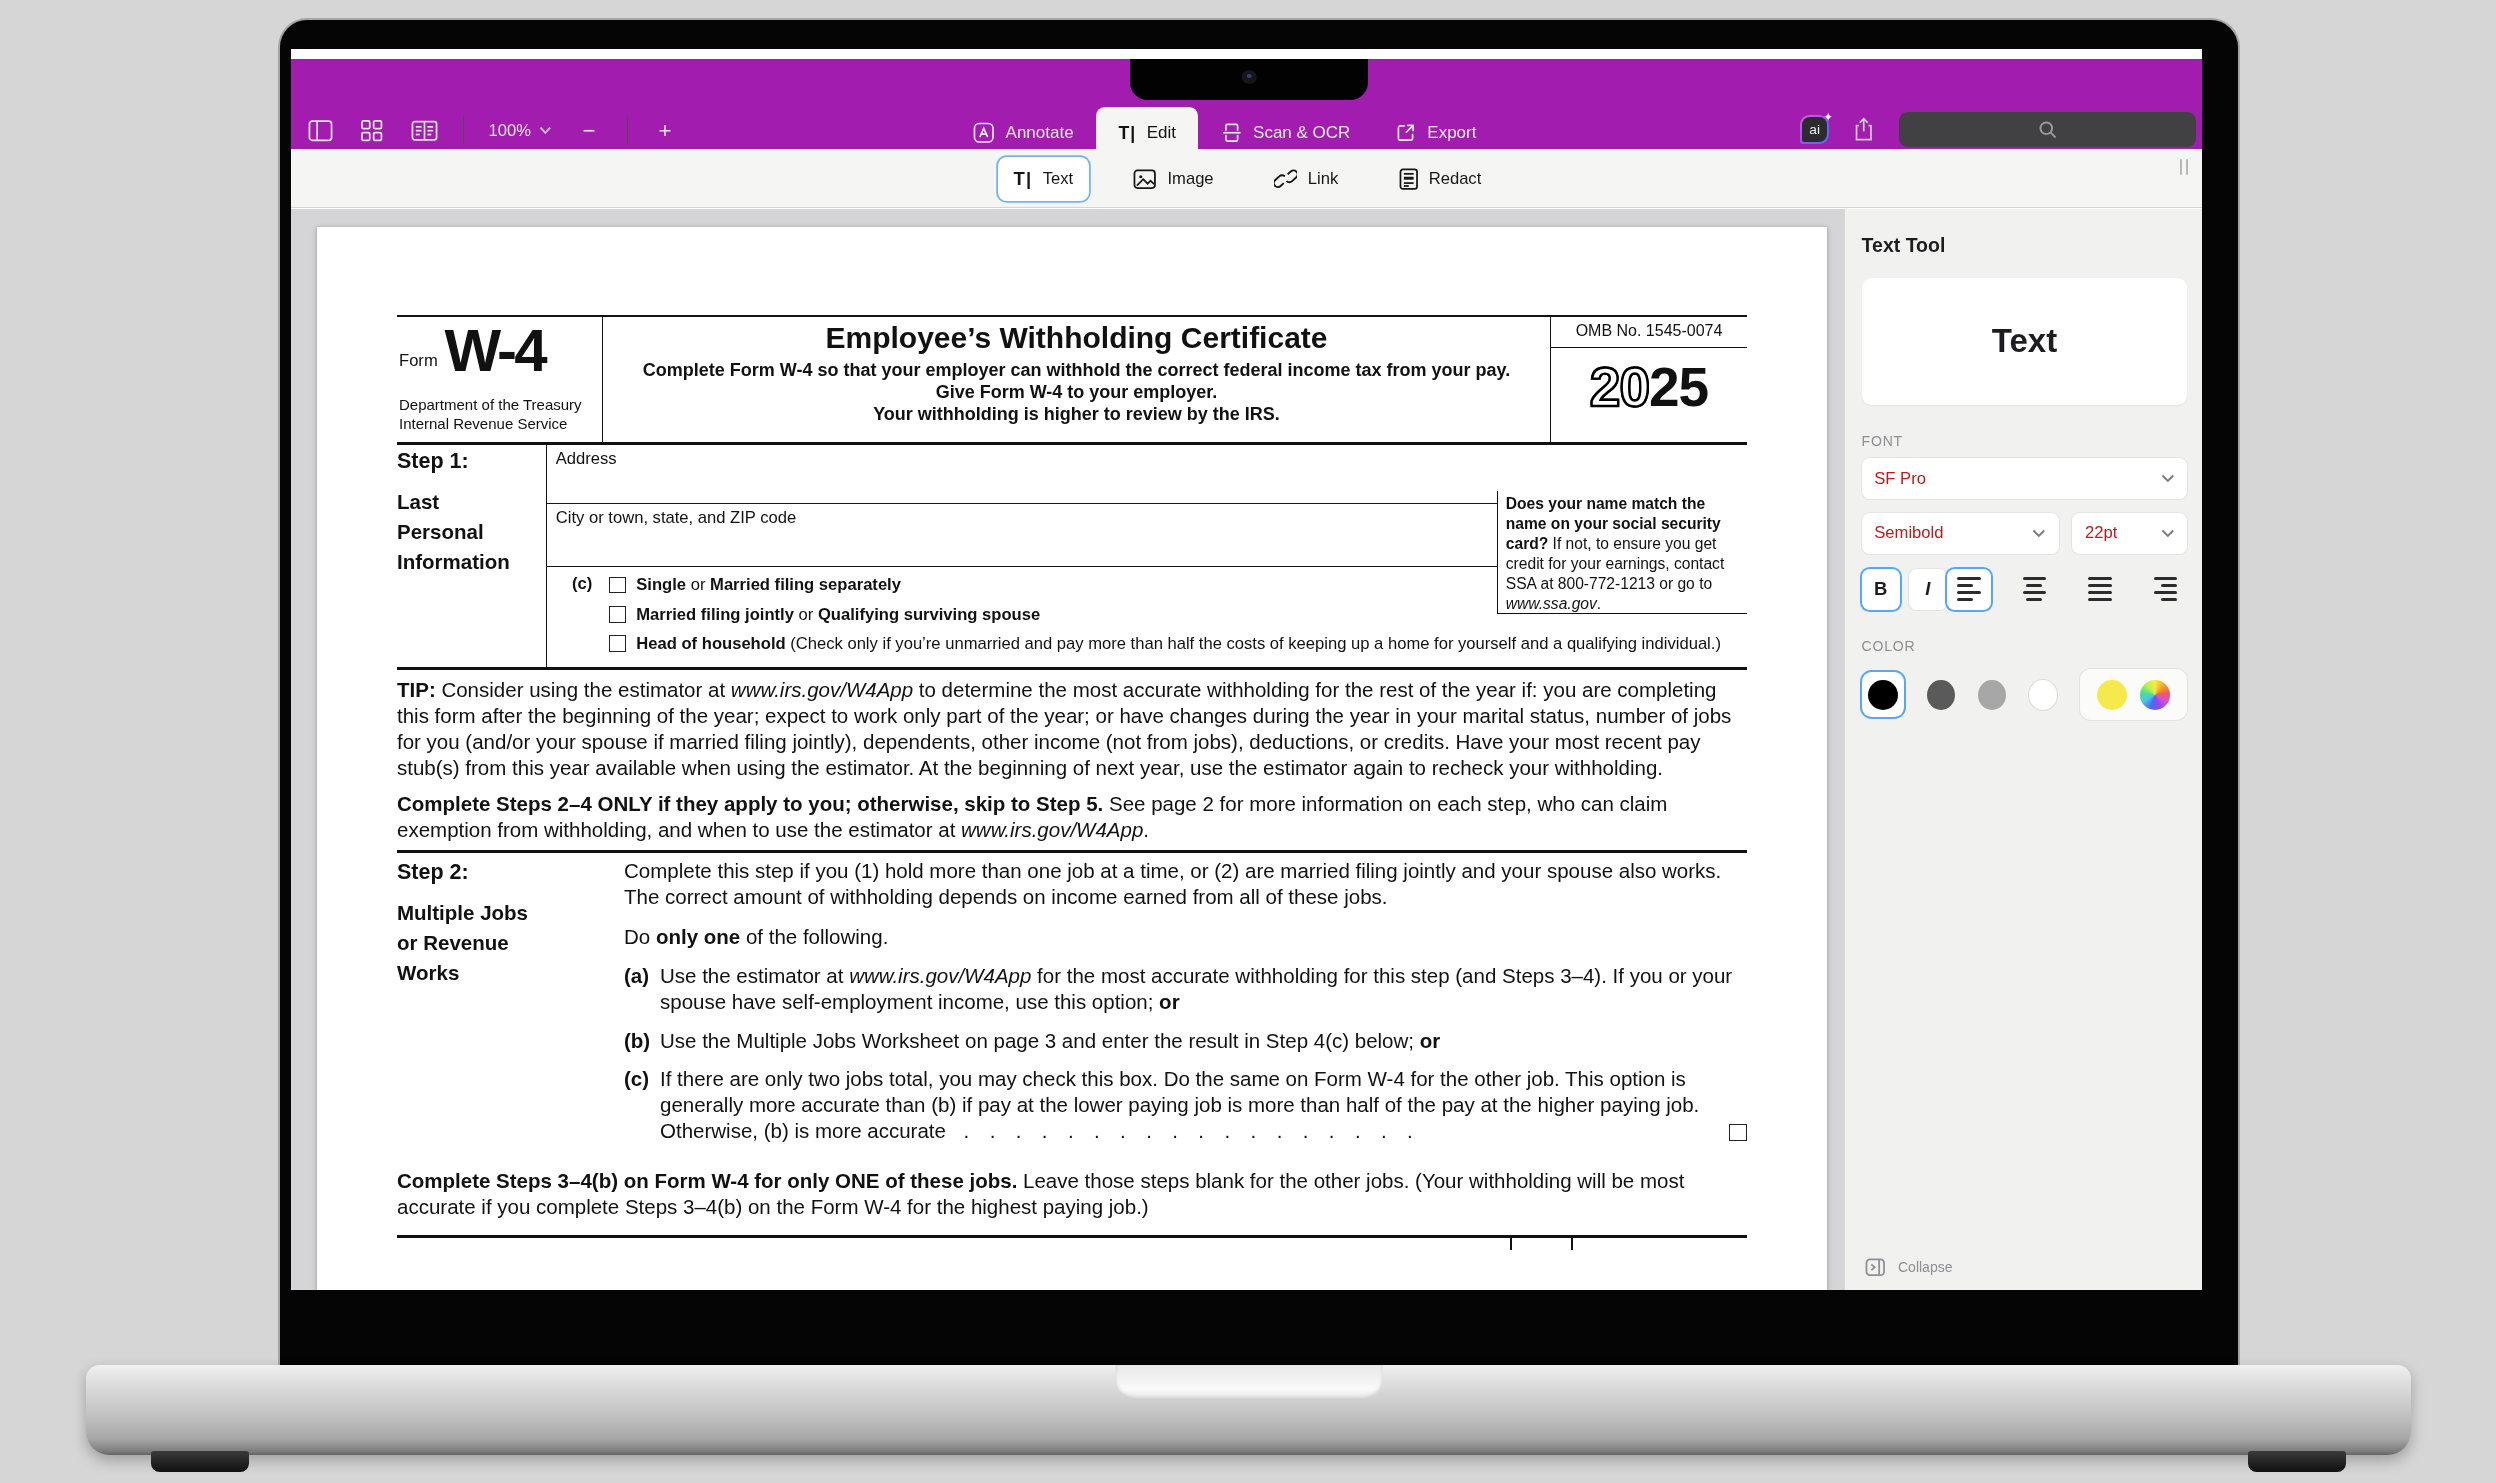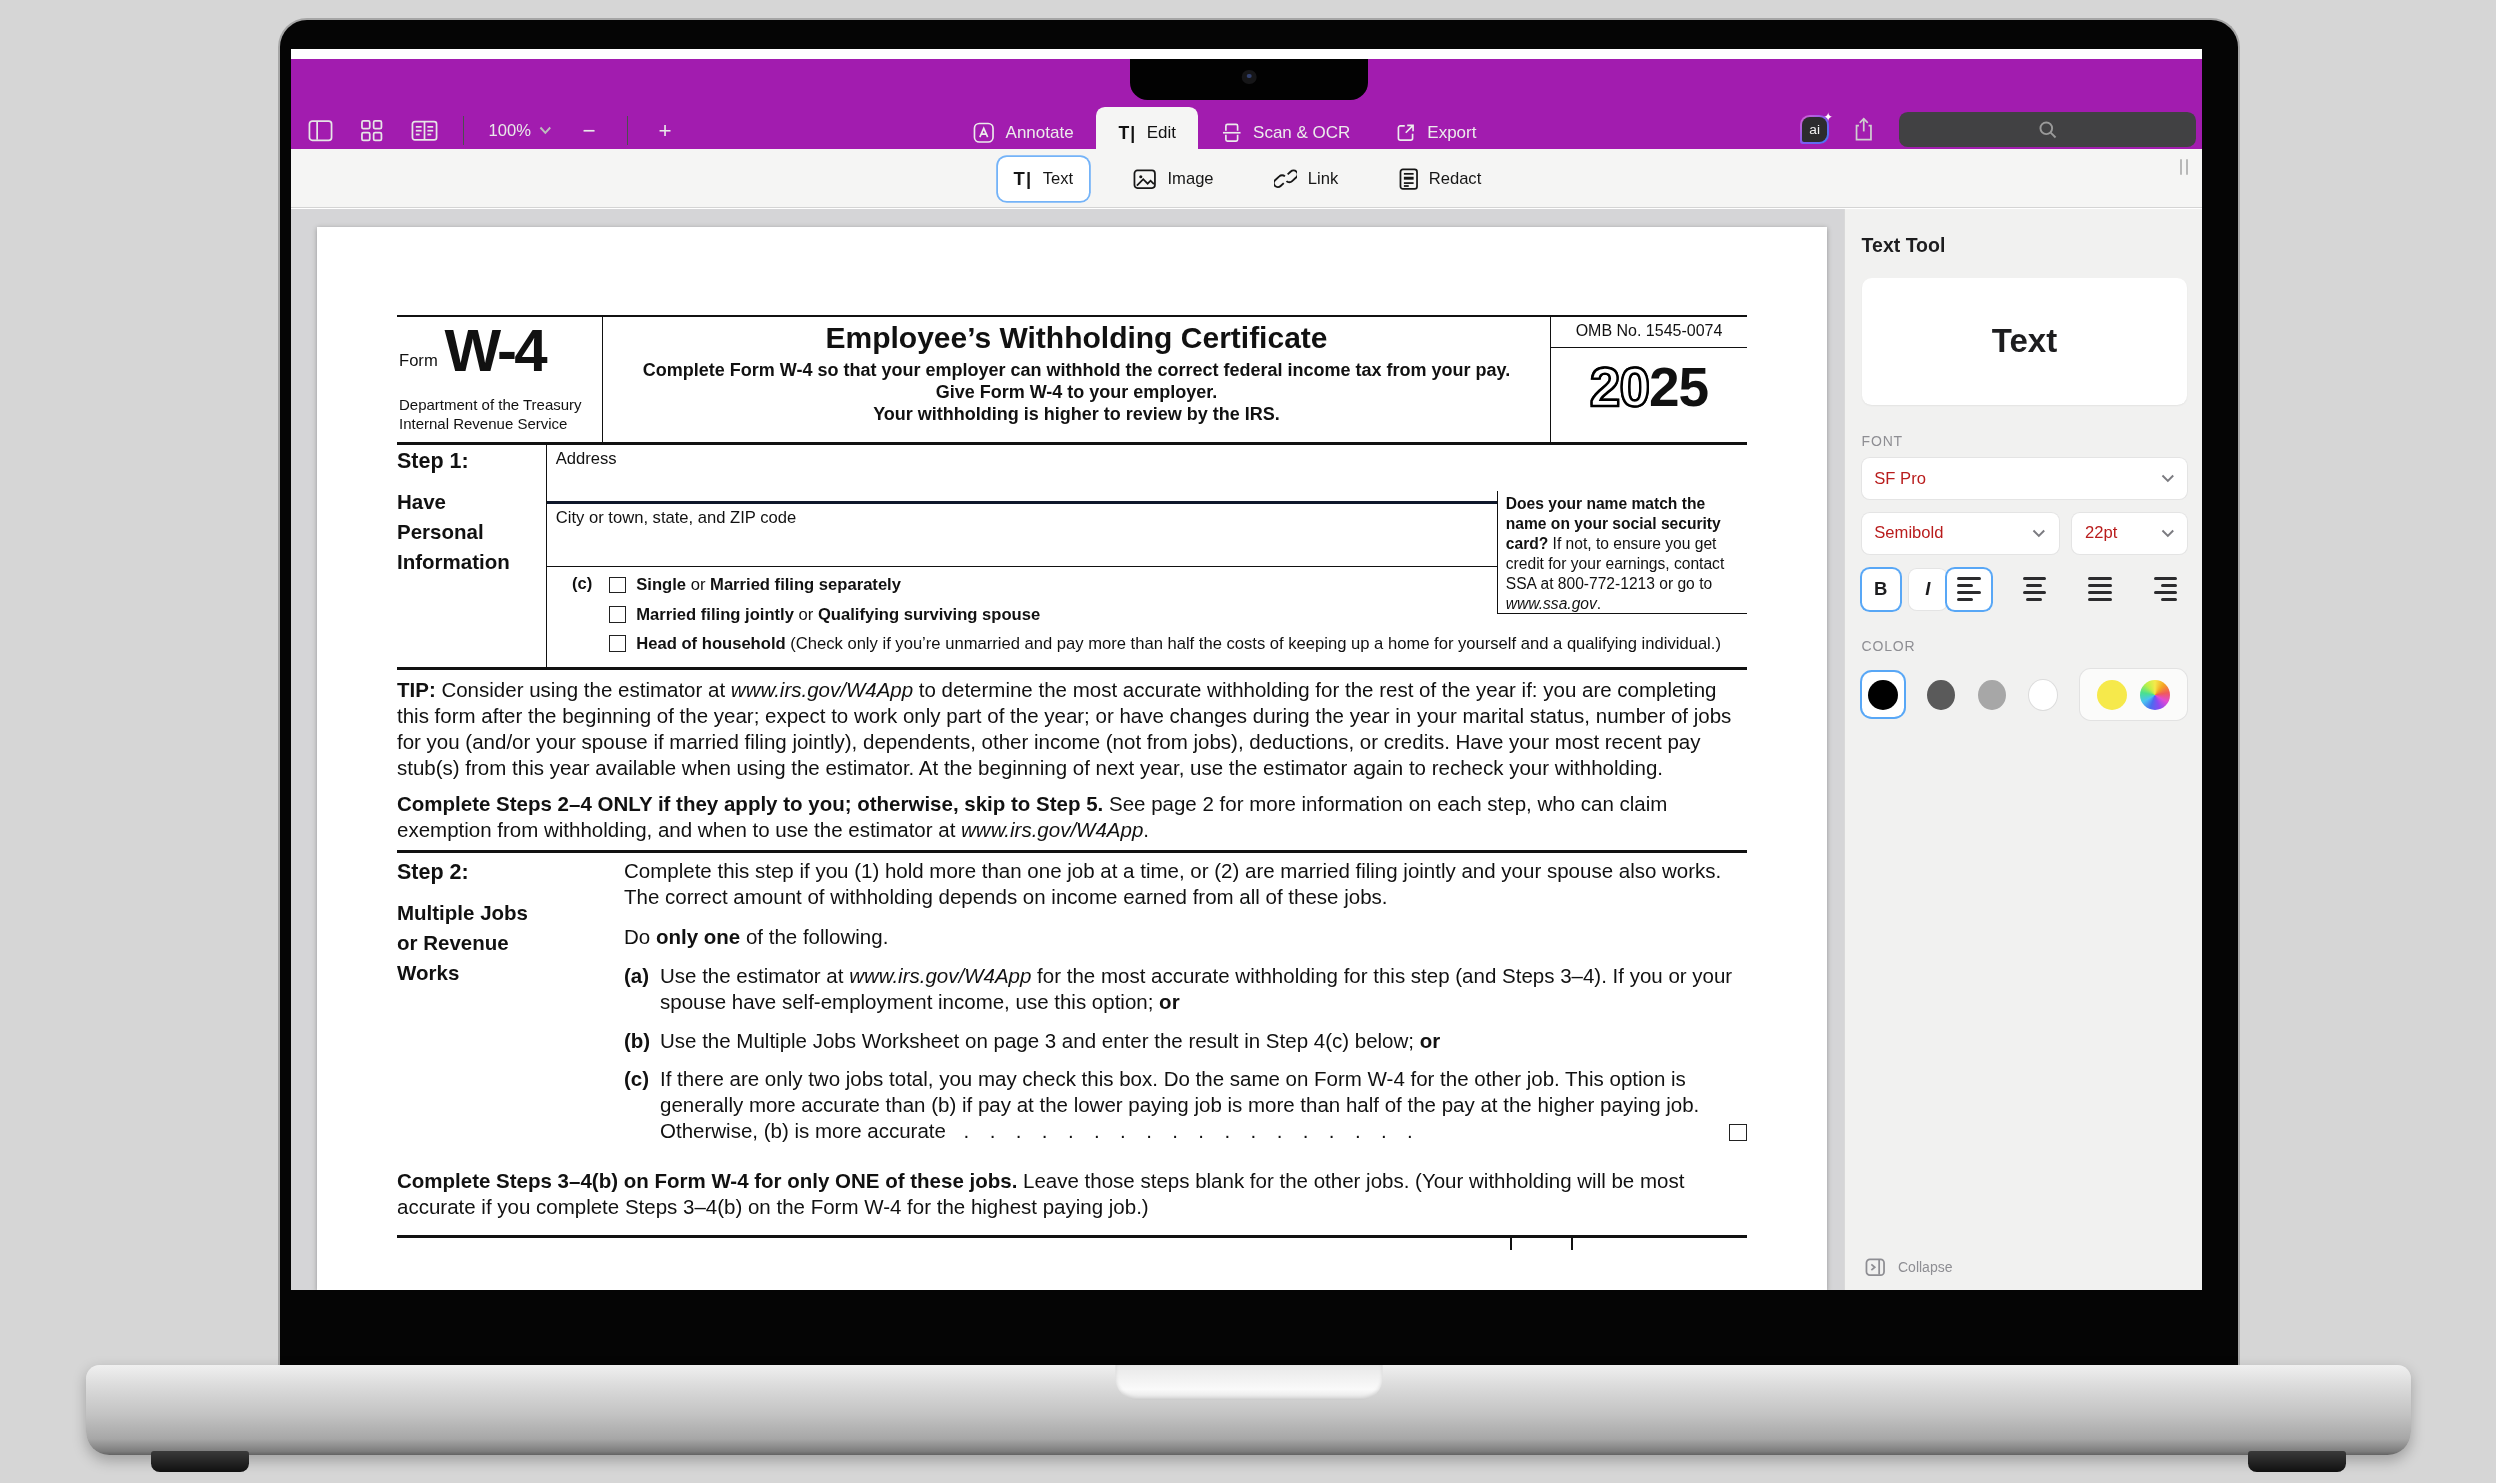--- a/index.html
+++ b/index.html
@@ -87,21 +87,21 @@
   
   .step1 { display:flex; border-bottom:3.9px solid #111; }
   .s-label { width:149px; padding-top:4.9px; }
   .s-step { font-size:21.5px; font-weight:700; }
   .s-sub { font-size:20.5px; font-weight:700; line-height:30px; margin-top:12.7px; }
   .s1-grid { flex:1; border-left:1.5px solid #111; position:relative; }
   .s1r1 { display:flex; height:46px; border-bottom:1px solid #111; }
   .c-a { width:453px; border-right:1px solid #111; padding:3.9px 0 0 8.8px; }
   .c-last { flex:1; padding:3.9px 0 0 9.8px; }
   .c-ssn { width:250px; border-left:1px solid #111; padding:3.9px 0 0 8.8px; }
-  .s1r2 { height:59px; border-bottom:3px solid #0f172a; padding:4.9px 0 0 8.8px; }
+  .s1r2 { height:59px; border-bottom:1px solid #0f172a; padding:4.9px 0 0 8.8px; }
   .s1r3 { height:63px; border-bottom:1px solid #111; padding:4.9px 0 0 8.8px; }
   .flabel { font-size:16.6px; }
   .ftag { font-weight:700; font-size:16.6px; }
   .ssa-note { position:absolute; right:0; top:46px; width:250px; height:123px; background:#fff;
               border-left:1px solid #111; border-bottom:1px solid #111; padding:3.9px 5.9px 0 7.8px;
               font-size:15.6px; line-height:20px; }
   .s1r4 { min-height:94px; padding:6.8px 0 5.9px 27px; position:relative; }
   .ctag { position:absolute; left:25px; top:7.8px; }
   .opt { margin:0 0 5.9px 35px; font-size:16.6px; line-height:23.4px; }
   .cb { display:inline-block; width:16.6px; height:16.6px; border:1.9px solid #222; background:#fff;
@@ -323,21 +323,21 @@
             <div class="fh-year">
               <span class="yr-out">20</span><span>25</span>
             </div>
           </div>
         </div>
 
         <div class="step1">
           <div class="s-label">
             <div class="s-step">Step 1:</div>
             <div class="s-sub">
-              <div>Have</div>
+              <div>Last</div>
               <div>Personal</div>
               <div>Information</div>
             </div>
           </div>
           <div class="s1-grid">
             <div class="s1r2 flabel">
               <span>Address</span>
             </div>
             <div class="s1r3 flabel">
               <span>City or town, state, and ZIP code</span>

